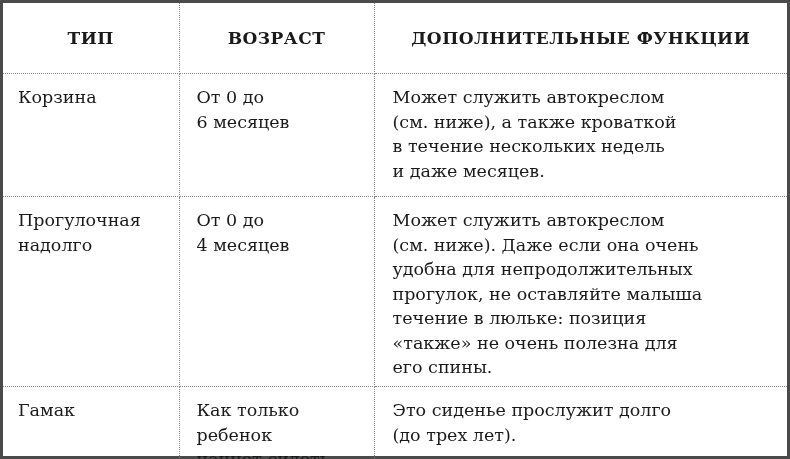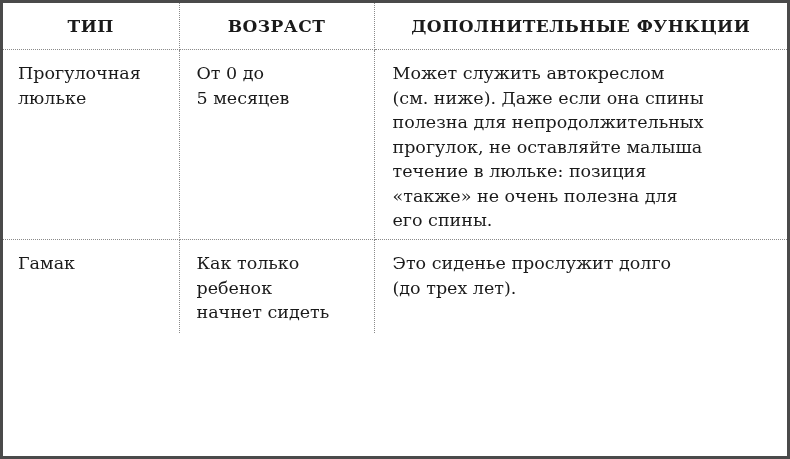--- a/index.html
+++ b/index.html
@@ -20,21 +20,21 @@
     font-family: "DejaVu Serif", serif;
     color: #1a1a1a;
   }
   col.c1 { width: 176px; }
   col.c2 { width: 195px; }
   col.c3 { width: 413px; }
   th, td {
     vertical-align: top;
     border-right: 1px dotted #8a8a8a;
     border-bottom: 1px dotted #8a8a8a;
-    padding: 0;
+    padding: 12px;
   }
   th:last-child, td:last-child { border-right: none; }
   tr:last-child td { border-bottom: none; }
   th {
     height: 46px;
     font-weight: bold;
     font-size: 17px;
     letter-spacing: 0.5px;
     text-align: center;
     vertical-align: middle;
@@ -64,33 +64,48 @@
         <col class="c3">
       </colgroup>
     <thead>
       <tr>
         <th>ТИП</th>
         <th>ВОЗРАСТ</th>
         <th>ДОПОЛНИТЕЛЬНЫЕ ФУНКЦИИ</th>
       </tr>
     </thead>
     <tbody>
+      <tr class="r1">
+        <td class="col-type">
+          <span class="line">Корзина</span>
+        </td>
+        <td class="col-age">
+          <span class="line">От 0 до</span>
+          <span class="line">6 месяцев</span>
+        </td>
+        <td class="col-func">
+          <span class="line">Может служить автокреслом</span>
+          <span class="line">(см. ниже), а также кроваткой</span>
+          <span class="line">в течение нескольких недель</span>
+          <span class="line">и даже месяцев.</span>
+        </td>
+      </tr>
       <tr class="r2">
         <td class="col-type">
           <span class="line">Прогулочная</span>
-          <span class="line">люльке</span>
+          <span class="line">надолго</span>
         </td>
         <td class="col-age">
           <span class="line">От 0 до</span>
-          <span class="line">5 месяцев</span>
+          <span class="line">4 месяцев</span>
         </td>
         <td class="col-func">
           <span class="line">Может служить автокреслом</span>
-          <span class="line">(см. ниже). Даже если она спины</span>
-          <span class="line">полезна для непродолжительных</span>
+          <span class="line">(см. ниже). Даже если она очень</span>
+          <span class="line">удобна для непродолжительных</span>
           <span class="line">прогулок, не оставляйте малыша</span>
           <span class="line">течение в люльке: позиция</span>
           <span class="line">«также» не очень полезна для</span>
           <span class="line">его спины.</span>
         </td>
       </tr>
       <tr class="r3">
         <td class="col-type">
           <span class="line">Гамак</span>
         </td>

